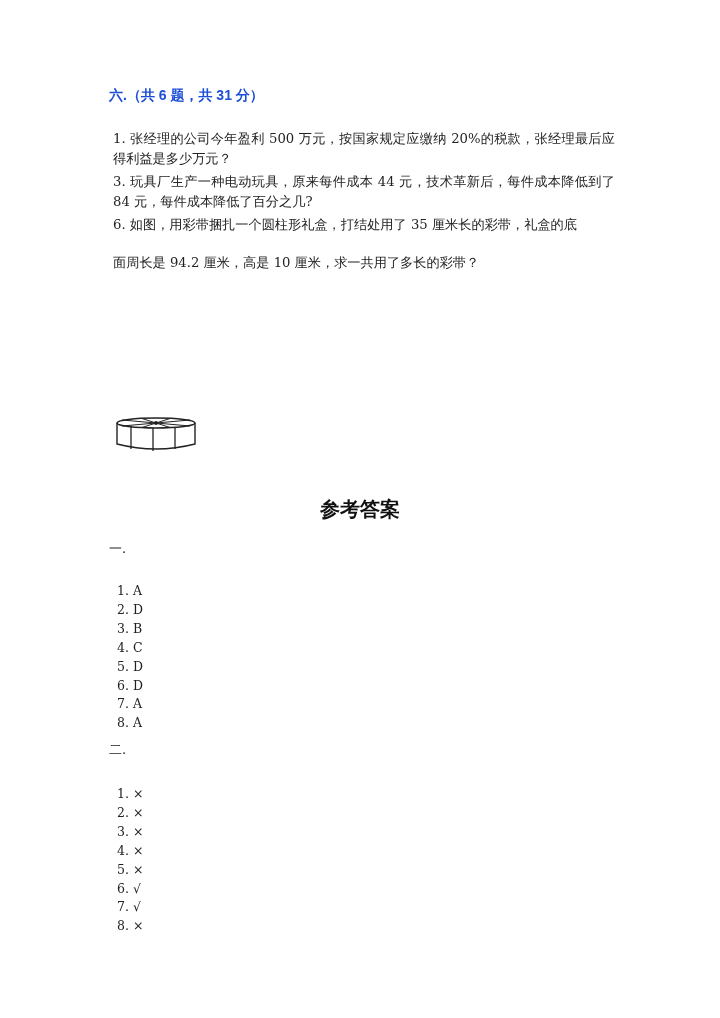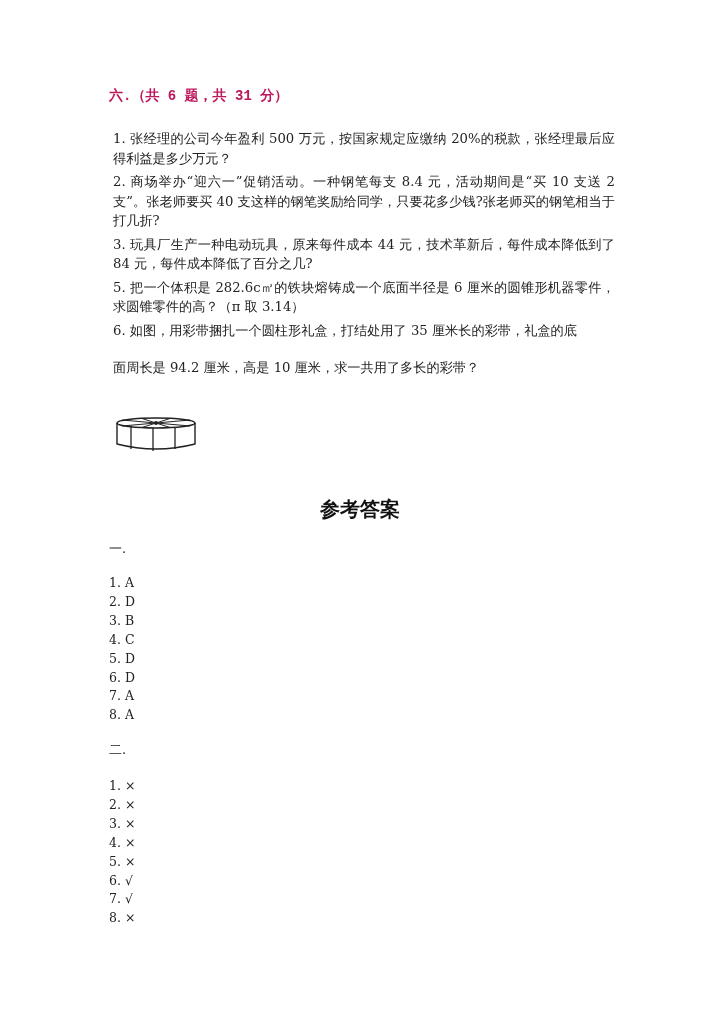--- a/index.html
+++ b/index.html
@@ -1,44 +1,42 @@
 <!DOCTYPE html>
 <html><head>
 <meta charset="utf-8">
 <style>
   html, body { margin: 0; padding: 0; background: #ffffff; }
   body { width: 720px; height: 1018px; position: relative; overflow: hidden;
          font-family: "DejaVu Serif", "Liberation Serif", serif; color: #222; }
   .page { position: absolute; left: 0; top: 0; width: 720px; height: 1018px; }
   .section-head { position: absolute; left: 109px; top: 87px; font-size: 14px; font-weight: bold;
-                  font-family: Liberation Mono, monospace; color: #be185d; }
+                  font-family: Liberation Sans, sans-serif; color: #1d4ed8; }
   .questions { position: absolute; left: 109px; top: 125px; width: 510px; font-size: 13.2px; line-height: 19.5px; }
   .q { margin: 4px; text-align: justify; }
   .q6b { margin-top: 18px; }
   .figure { position: absolute; left: 114px; top: 414px; width: 84px; height: 40px; }
   .answer-title { position: absolute; left: 0; width: 720px; top: 496px; text-align: center;
                   font-size: 20px; font-weight: bold; font-family: "DejaVu Sans", "Liberation Sans", sans-serif; color: #111; }
   .part-label { position: absolute; left: 109px; font-size: 13px; }
-  .ans-list { position: absolute; left: 109px; margin: 0; padding: 0; list-style: none; font-size: 12.5px; line-height: 18.9px; }
+  .ans-list { position: absolute; left: 109px; margin: 8px; padding: 0; list-style: none; font-size: 12.5px; line-height: 18.9px; }
   .ans-list li { margin: 0; padding: 0; }
   .num { display: inline-block; }
   .mark { display: inline-block; margin-left: 4px; }
 </style>
 </head>
 <body>
 
 <div class="page">
 
   <div class="section-head">六.（共 6 题，共 31 分）</div>
 
   <div class="questions">
     <p class="q">1. 张经理的公司今年盈利 500 万元，按国家规定应缴纳 20%的税款，张经理最后应得利益是多少万元？</p>
-    <p class="q">2. 商场举办“迎六一”促销活动。一种钢笔每支 8.4 元，活动期间是“买 10 支送 2 支”。张老师要买 40 支这样的钢笔奖励给同学，只要花多少钱?张老师买的钢笔相当于打几折?</p>
     <p class="q">3. 玩具厂生产一种电动玩具，原来每件成本 44 元，技术革新后，每件成本降低到了 84 元，每件成本降低了百分之几?</p>
-    <p class="q">5. 把一个体积是 282.6c㎡的铁块熔铸成一个底面半径是 6 厘米的圆锥形机器零件，求圆锥零件的高？（π 取 3.14）</p>
     <p class="q">6. 如图，用彩带捆扎一个圆柱形礼盒，打结处用了 35 厘米长的彩带，礼盒的底</p>
     <p class="q q6b">面周长是 94.2 厘米，高是 10 厘米，求一共用了多长的彩带？</p>
   </div>
 
   <svg class="figure" viewBox="0 0 84 40" xmlns="http://www.w3.org/2000/svg">
     <ellipse cx="42" cy="9" rx="39" ry="5" fill="none" stroke="#222" stroke-width="1.6"></ellipse>
     <path d="M3 9 L3 30 Q42 40 81 30 L81 9" fill="none" stroke="#222" stroke-width="1.4"></path>
     <line x1="17" y1="12" x2="17" y2="35" stroke="#222" stroke-width="1.3"></line>
     <line x1="39" y1="14" x2="39" y2="37" stroke="#222" stroke-width="1.3"></line>
     <line x1="61" y1="13" x2="61" y2="35" stroke="#222" stroke-width="1.3"></line>

